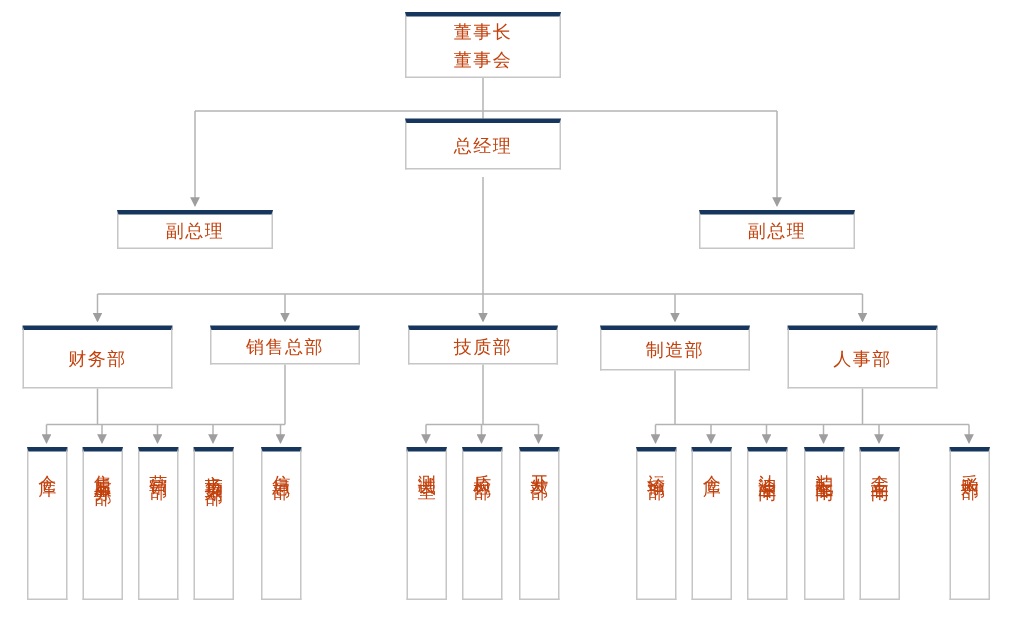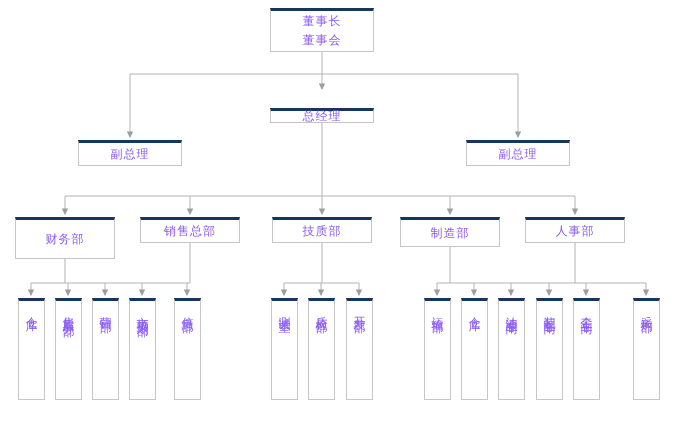--- a/index.html
+++ b/index.html
@@ -6,21 +6,21 @@
   html,body { background:#ffffff; }
   body { font-family:"DejaVu Sans","Liberation Sans",sans-serif; }
   .canvas {
     position:relative; width:684px; height:423px;
     background:#ffffff; overflow:hidden;
   }
   .connector-svg { position:absolute; left:0; top:0; }
   .node {
     position:absolute; background:#ffffff;
     border:1px solid #c6c6c6; border-top:3px solid #17365d;
-    color:#8b5cf6; font-size:12px;
+    color:#c2410c; font-size:12px;
   }
   .hbox {
     display:flex; flex-direction:column;
     align-items:center; justify-content:center;
     line-height:1.55; text-align:center; letter-spacing:1px;
   }
   .vbox { display:flex; justify-content:center; padding-top:6px; }
   .vbox .vtext {
     writing-mode:vertical-rl; text-orientation:upright;
     letter-spacing:2px; line-height:1;
@@ -77,21 +77,21 @@
       <path d="M586,283 L586,295" marker-end="url(#arrow)"></path>
       <path d="M646,283 L646,295" marker-end="url(#arrow)"></path>
     </g>
   </svg>
 
   <div class="node hbox" style="left:270px;top:8px;width:104px;height:44px">
     <div>董事长</div>
     <div>董事会</div>
   </div>
 
-  <div class="node hbox" style="left:270px;top:108px;width:104px;height:15px">
+  <div class="node hbox" style="left:270px;top:79px;width:104px;height:34px">
     <div>总经理</div>
   </div>
 
   <div class="node hbox" style="left:78px;top:140px;width:104px;height:26px">
     <div>副总理</div>
   </div>
   <div class="node hbox" style="left:466px;top:140px;width:104px;height:26px">
     <div>副总理</div>
   </div>
 
@@ -100,21 +100,21 @@
   </div>
   <div class="node hbox" style="left:272px;top:217px;width:100px;height:26px">
     <div>技质部</div>
   </div>
   <div class="node hbox" style="left:140px;top:217px;width:100px;height:26px">
     <div>销售总部</div>
   </div>
   <div class="node hbox" style="left:400px;top:217px;width:100px;height:30px">
     <div>制造部</div>
   </div>
-  <div class="node hbox" style="left:525px;top:217px;width:100px;height:26px">
+  <div class="node hbox" style="left:525px;top:217px;width:100px;height:42px">
     <div>人事部</div>
   </div>
 
   <div class="node vbox" style="left:18px;top:298px;width:27px;height:102px">
     <span class="vtext">仓库</span>
   </div>
   <div class="node vbox" style="left:55px;top:298px;width:27px;height:102px">
     <span class="vtext">售后服务部</span>
   </div>
   <div class="node vbox" style="left:92px;top:298px;width:27px;height:102px">

